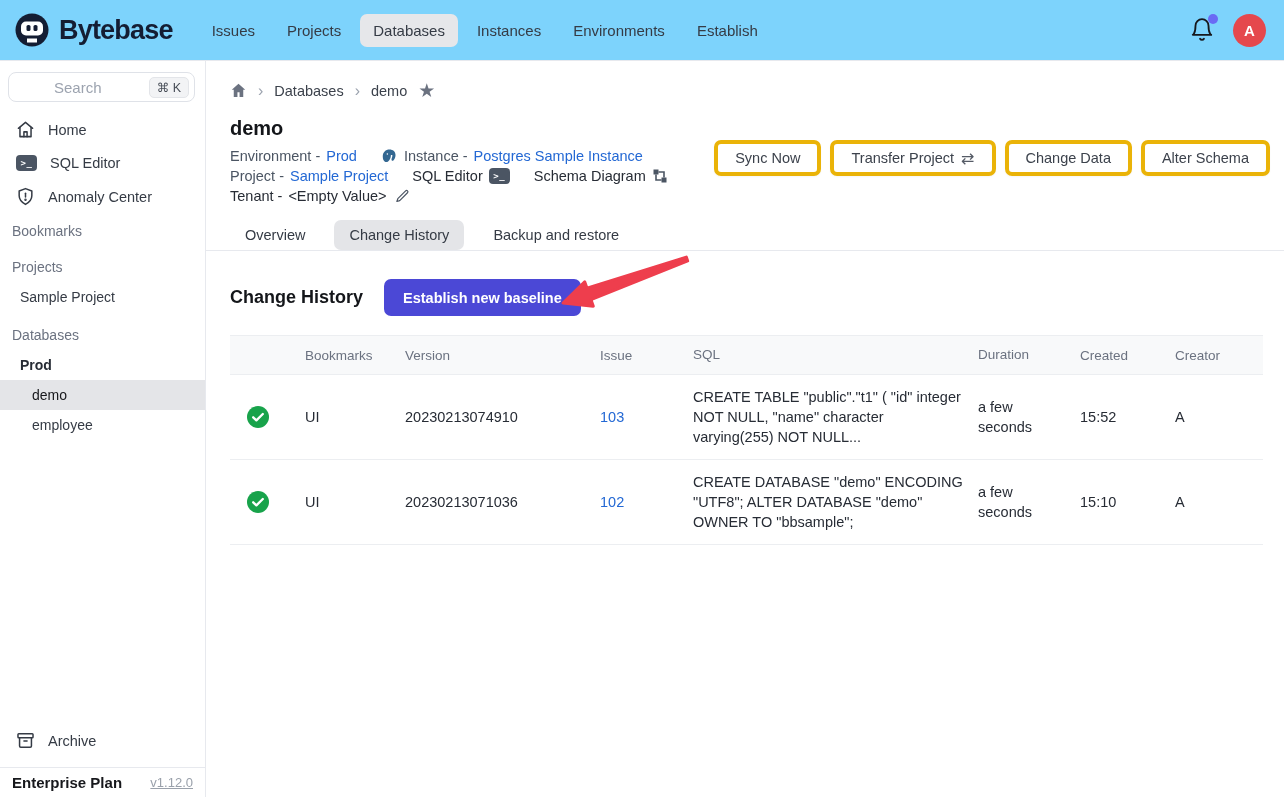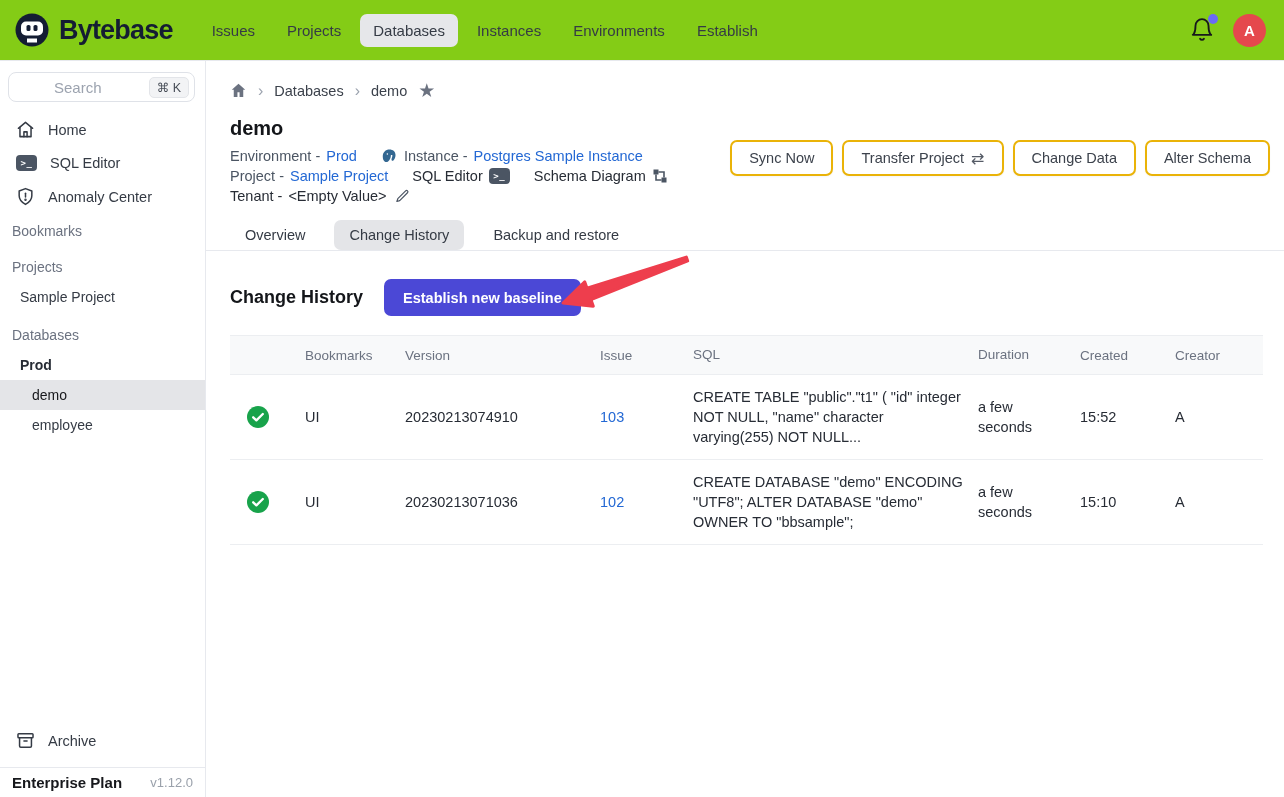--- a/index.html
+++ b/index.html
@@ -2,21 +2,21 @@
 <html><head>
 <meta charset="utf-8">
 <style>
   * { box-sizing: border-box; margin: 0; padding: 0; }
   html,body { width:1284px; height:797px; }
   body {
     font-family: "Liberation Sans", sans-serif;
     background:#fff; color:#1f2937; position:relative; overflow:hidden;
   }
   
-  .navbar { position:absolute; top:0; left:0; right:0; height:61px; background:#84cc16;
+  .navbar { position:absolute; top:0; left:0; right:0; height:61px; background:#7dd3fc;
     border-bottom:1px solid #e7e9ee; display:flex; align-items:center; padding:0 18px 0 14px; z-index:5; }
   .logo { display:flex; align-items:center; gap:9px; margin-right:26px; cursor:pointer; }
   .logo-text { font-size:27px; font-weight:800; color:#141d33; letter-spacing:-0.8px; }
   .nav-links { display:flex; gap:6px; align-items:center; font-size:15px; color:#353b45; }
   .nav-link { padding:8px 13px; border-radius:7px; cursor:pointer; white-space:nowrap; }
   .nav-link.active { background:#e6e7ea; }
   .nav-right { margin-left:auto; display:flex; align-items:center; gap:18px; }
   .bell-wrap { position:relative; width:26px; height:26px; cursor:pointer; }
   .bell-dot { position:absolute; top:-3px; right:-3px; width:10px; height:10px; border-radius:50%; }
   .avatar { width:33px; height:33px; border-radius:50%; color:#fff; font-size:15px; font-weight:700;
@@ -33,39 +33,39 @@
     color:#353b45; cursor:pointer; }
   .side-section { padding:9px 12px 7px; font-size:14px; color:#6b7280; }
   .tree-item { padding:7px 0 7px 20px; font-size:14px; color:#353b45; cursor:pointer; }
   .tree-item.bold { font-weight:700; color:#272c35; }
   .tree-item.lvl2 { padding-left:32px; }
   .tree-item.selected { background:#e4e5e8; color:#17181c; }
   .archive-row { position:absolute; bottom:39px; left:0; right:0; }
   .plan-bar { position:absolute; bottom:0; left:0; right:0; height:30px; border-top:1px solid #e7e9ee;
     display:flex; align-items:center; justify-content:space-between; padding:0 12px; }
   .plan-name { font-size:15px; font-weight:700; color:#17181c; }
-  .plan-ver { font-size:13px; color:#9aa1ab; }
+  .plan-ver { font-size:13px; color:#9aa1ab;text-decoration:underline; }
   
   .main { position:absolute; top:61px; left:206px; right:0; bottom:0; background:#fff; }
   .breadcrumb { display:flex; align-items:center; gap:11px; padding:20px 24px 0; font-size:14.5px; color:#3c424c; }
   .crumb { cursor:pointer; }
   .crumb-sep { color:#9ca3af; font-size:16px; }
   .star { color:#6b7280; font-size:19px; cursor:pointer; line-height:1; }
   .page-title { margin:17px 24px 0; font-size:20px; font-weight:700; color:#14161a; }
   .meta { margin:6px 24px 0; font-size:14.5px; }
   .meta-line { display:flex; align-items:center; gap:6px; height:20px; }
   .meta-label { color:#4b5563; }
   .meta-link { color:#2368d4; cursor:pointer; }
   .meta-strong { color:#272c35; font-weight:500; cursor:pointer; }
   .meta-gap { width:12px; }
   .term-icon { width:21px; height:16px; background:#4b5563; border-radius:4px; color:#fff;
     font-size:9px; font-weight:700; display:inline-flex; align-items:center; justify-content:center;
     font-family:"DejaVu Sans Mono", monospace; letter-spacing:0.5px; }
   .actions { position:absolute; top:79px; right:14px; display:flex; gap:9px; }
-  .btn-outline { height:36px; padding:0 17px; border:2px solid #eab308; border-radius:7px; background:#fff;
+  .btn-outline { height:36px; padding:0 17px; border:4px solid #eab308; border-radius:7px; background:#fff;
     font-size:14.5px; color:#3c424c; display:flex; align-items:center; gap:7px; cursor:pointer;
     box-shadow:0 1px 2px rgba(0,0,0,0.04); white-space:nowrap; font-family:inherit; }
   .transfer-glyph { font-size:16px; color:#555b66; }
   .tabs { margin:14px 24px 0; display:flex; gap:14px; align-items:center; }
   .tab { padding:7px 15px; font-size:14.5px; color:#353b45; border-radius:7px; cursor:pointer; white-space:nowrap; }
   .tab.active { background:#e4e5e8; }
   .tabs-divider { border-bottom:1px solid #e7e9ee; }
   .section-row { margin:28px 24px 0; display:flex; align-items:center; gap:21px; }
   .section-title { font-size:18px; font-weight:700; color:#14161a; }
   .btn-primary { height:37px; background:#4b48d6; color:#fff; border:none; border-radius:7px;

